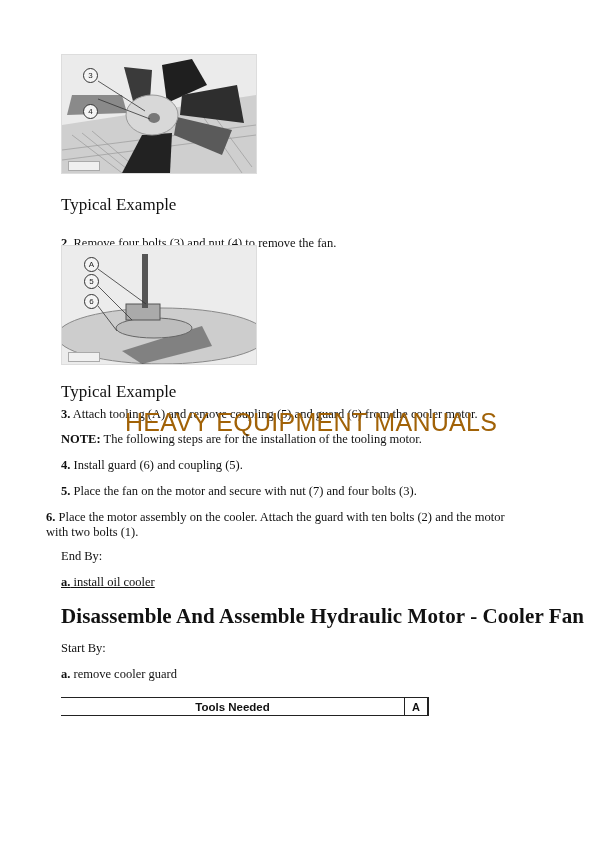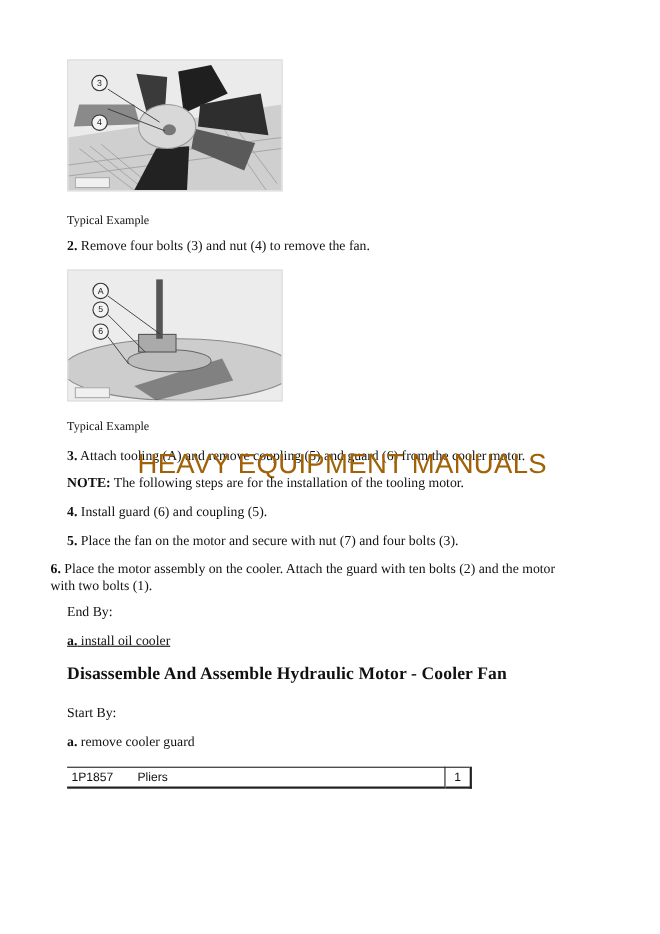--- a/index.html
+++ b/index.html
@@ -1,23 +1,23 @@
 <!DOCTYPE html>
 <html><head>
   <meta charset="utf-8">
   <style>
     html, body { margin: 0; padding: 0; background: #ffffff; }
     body { width: 600px; height: 849px; position: relative; overflow: hidden;
            font-family: "Liberation Serif", "DejaVu Serif", serif; color: #111; }
     .abs { position: absolute; }
     .photo { position: absolute; background: #e9e9e9; border: 1px solid #ddd; overflow: hidden; }
-    .caption { font-size: 11px; }
+    .caption { font-size: 17px; }
     .para { font-size: 12.5px; line-height: 15px; }
     .para b { font-weight: bold; }
-    .heading { font-size: 16px; font-weight: bold; letter-spacing: 0.1px; }
+    .heading { font-size: 21px; font-weight: bold; letter-spacing: 0.1px; }
     .watermark { position: absolute; color: #a16207; font-family: "Liberation Sans", "DejaVu Sans", sans-serif;
                  font-size: 25px; letter-spacing: 0.3px; white-space: nowrap; }
     .callout { position: absolute; width: 13px; height: 13px; border: 1.2px solid #333; border-radius: 50%;
                background: #f4f4f4; font-family: "Liberation Sans", sans-serif; font-size: 8px;
                display: flex; align-items: center; justify-content: center; color: #222; }
     .photo-tag { position: absolute; width: 30px; height: 8px; border: 1px solid #aaa; background: #f0f0f0; }
     table.tools { position: absolute; left: 61px; top: 697px; width: 368px; border-collapse: collapse;
                   font-family: "Liberation Sans", "DejaVu Sans", sans-serif; font-size: 11px; }
     table.tools td { border: 1px solid #222; padding: 0 4px; height: 17px; }
     table.tools td.hdr { font-weight: bold; text-align: center; font-size: 11.5px; }
@@ -52,21 +52,21 @@
     <line x1="36" y1="26" x2="83" y2="56" stroke="#333" stroke-width="0.8"></line>
     <line x1="36" y1="44" x2="88" y2="64" stroke="#333" stroke-width="0.8"></line>
   </svg>
   <div class="callout" style="left:21px; top:13px;">3</div>
   <div class="callout" style="left:21px; top:49px;">4</div>
   <div class="photo-tag" style="left:6px; top:106px;"></div>
 </div>
 
 <div class="abs caption" style="left:61px; top:195px;">Typical Example</div>
 
-<div class="abs para" style="left:61px; top:216px;">
+<div class="abs para" style="left:61px; top:236px;">
   <b>2.</b><span> Remove four bolts (3) and nut (4) to remove the fan.</span>
 </div>
 
 <div class="photo" style="left:61px; top:245px; width:194px; height:118px;">
   <svg width="194" height="118">
     <rect width="194" height="118" fill="#ececec"></rect>
     <ellipse cx="100" cy="90" rx="105" ry="28" fill="#cdcdcd" stroke="#888"></ellipse>
     <g fill="#444" opacity="0.55">
       <polygon points="60,105 140,80 150,100 80,118"></polygon>
     </g>
@@ -116,20 +116,18 @@
 <div class="abs heading" style="left:61px; top:604px; white-space:nowrap;">Disassemble And Assemble Hydraulic Motor - Cooler Fan</div>
 
 <div class="abs para" style="left:61px; top:641px;text-align:right;">Start By:</div>
 
 <div class="abs para" style="left:61px; top:667px;">
   <b>a.</b><span> remove cooler guard</span>
 </div>
 
 <table class="tools">
   <tbody>
-  <tr class="row">
-    <td style="border-left:none;">
-      <span class="tool-id">1P1857</span><span>Pliers</span>
-    </td>
-    <td class="col" style="font-weight:normal;">1</td>
+      <tr>
+    <td class="hdr" style="border-left:none;">Tools Needed</td>
+    <td class="col">A</td>
   </tr>
 </tbody>
   </table>
 
 </body></html>

